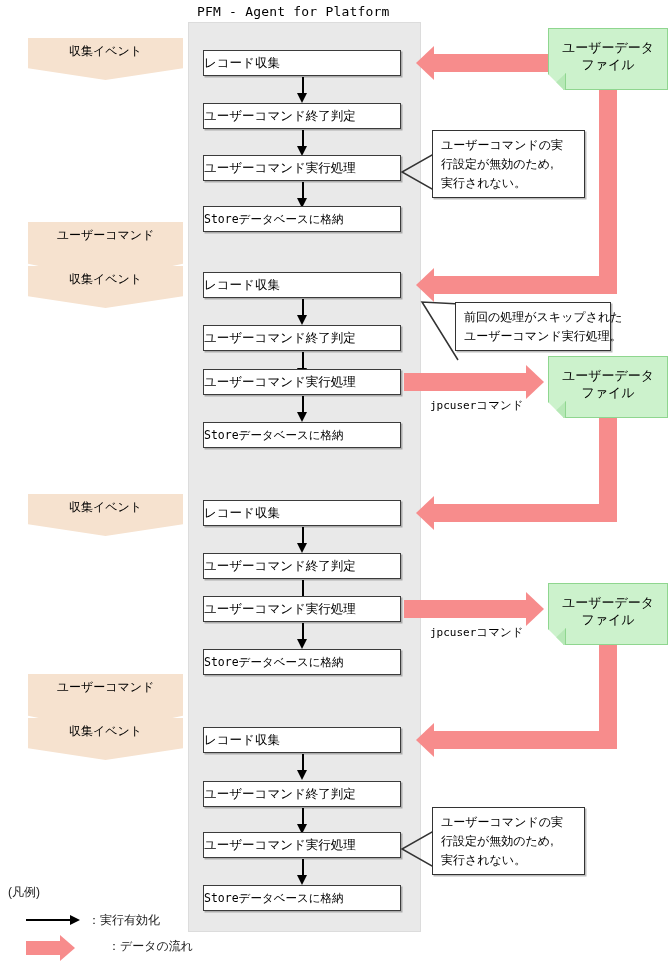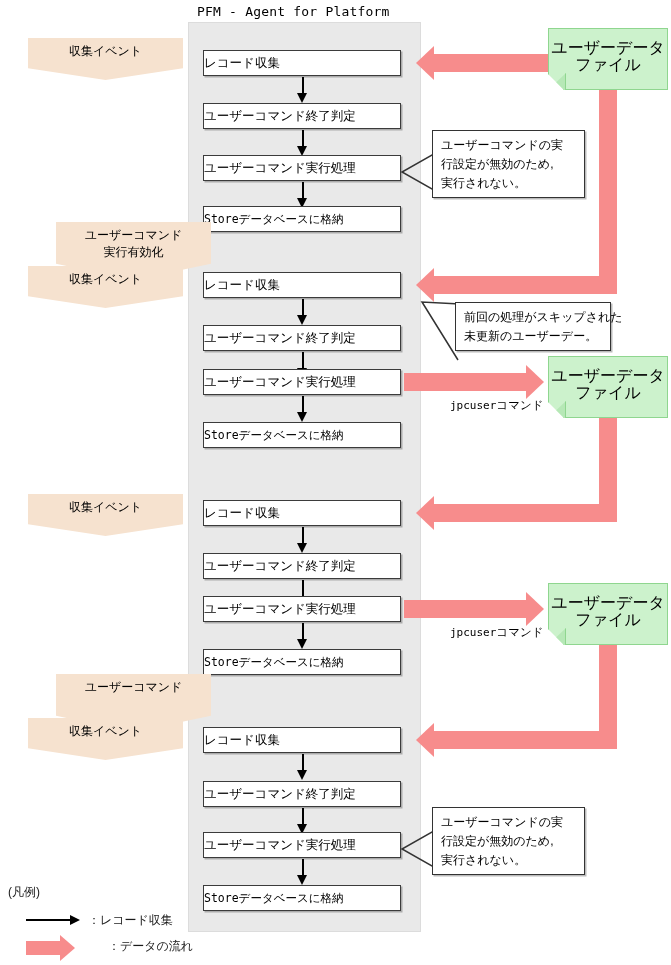--- a/index.html
+++ b/index.html
@@ -98,35 +98,35 @@
     background: #f6e2cf;
     box-sizing: border-box;
     text-align: center;
     font-size: 12px;
     line-height: 17px;
     color: #000;
     padding-top: 5px;
     clip-path: polygon(0 0, 100% 0, 100% 72%, 50% 100%, 0 72%);
   }
   .ribbon.one-line { height: 42px; }
-  .ribbon.two-line { height: 58px; margin-left: 28px; }
+  .ribbon.two-line { height: 58px; }
 
   
   .data-file {
     width: 120px;
     height: 62px;
     background: #ccf2cc;
     border: 1px solid #8fd68f;
     box-sizing: border-box;
     clip-path: polygon(0 0, 100% 0, 100% 100%, 16px 100%, 0 calc(100% - 16px));
     display: flex;
     flex-direction: column;
     align-items: center;
     justify-content: center;
-    font-size: 16px;
+    font-size: 13px;
     line-height: 17px;
     text-align: center;
     color: #000;
     padding-bottom: 6px;
   }
   .data-file .fold {
     position: absolute;
     left: 0;
     bottom: 0;
     width: 17px;
@@ -164,21 +164,20 @@
     border-top: 17px solid transparent;
     border-bottom: 17px solid transparent;
     border-left: 18px solid #f78c8c;
   }
 
   
   .cmd-label {
     font-size: 11.5px;
     white-space: nowrap;
     color: #000;
-    margin-left: 20px;
   }
   .cmd-label .mono {
     font-family: "DejaVu Sans Mono", "Liberation Mono", monospace;
     font-size: 11px;
   }
 
   
   .legend-title { left: 8px; top: 884px; font-size: 12px; }
   .legend-row-text { font-size: 12px; white-space: nowrap; }
   .legend-thin-shaft {
@@ -349,21 +348,20 @@
   <div class="abs proc-box mono" style="top:885px;">
       <span>Storeデータベースに格納</span>
     </div>
 
   <div class="abs ribbon one-line" style="top:38px;">
     <div>収集イベント</div>
   </div>
 
   <div class="abs ribbon two-line" style="top:222px;">
     <div>ユーザーコマンド</div>
-    <div>実行有効化</div>
   </div>
 
   <div class="abs ribbon one-line" style="top:266px;">
     <div>収集イベント</div>
   </div>
 
   <div class="abs ribbon one-line" style="top:494px;">
     <div>収集イベント</div>
   </div>
 
@@ -406,21 +404,21 @@
     <span>ユーザーコマンドの実</span>
     <span>行設定が無効のため,</span>
     <span>実行されない。</span>
   </div>
 
   <svg class="abs" style="left:420px; top:300px; width:42px; height:76px;" viewBox="0 0 42 76">
     <polyline points="40,4 2,2 38,60" fill="none" stroke="#333" stroke-width="1.5"></polyline>
   </svg>
   <div class="abs note" style="left:455px; top:302px; width:156px;">
     <span>前回の処理がスキップされた</span>
-    <span>未更新のユーザーデー。</span>
+    <span>ユーザーコマンド実行処理。</span>
   </div>
 
   <svg class="abs" style="left:400px; top:829px; width:34px; height:40px;" viewBox="0 0 34 40">
     <polyline points="34,2 2,20 34,38" fill="none" stroke="#333" stroke-width="1.5"></polyline>
   </svg>
   <div class="abs note" style="left:432px; top:807px; width:153px;">
     <span>ユーザーコマンドの実</span>
     <span>行設定が無効のため,</span>
     <span>実行されない。</span>
   </div>
@@ -430,21 +428,21 @@
   </div>
   <div class="abs cmd-label" style="left:430px; top:625px;">
     <span class="mono">jpcuser</span><span>コマンド</span>
   </div>
 
   <div class="abs legend-title">(凡例)</div>
 
   <div class="abs" style="left:26px; top:910px; width:210px; height:20px;">
     <div class="legend-thin-shaft" style="left:0; top:9px; width:44px;"></div>
     <div class="legend-thin-head" style="left:44px; top:4.5px;"></div>
-    <div class="abs legend-row-text" style="left:62px; top:2px;">：レコード収集</div>
+    <div class="abs legend-row-text" style="left:62px; top:2px;">：実行有効化</div>
   </div>
 
   <div class="abs" style="left:26px; top:936px; width:210px; height:24px;">
     <div class="legend-thick-body" style="left:0; top:5px; width:34px; height:14px;"></div>
     <div class="legend-thick-head" style="left:34px; top:-1px;"></div>
     <div class="abs legend-row-text" style="left:62px; top:2px;margin-left:20px;">：データの流れ</div>
   </div>
 
 </div>
 

